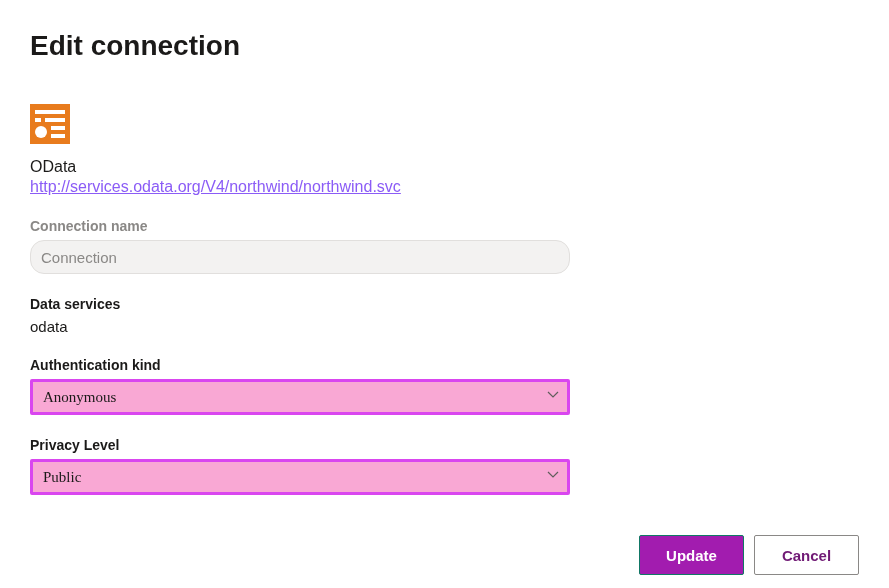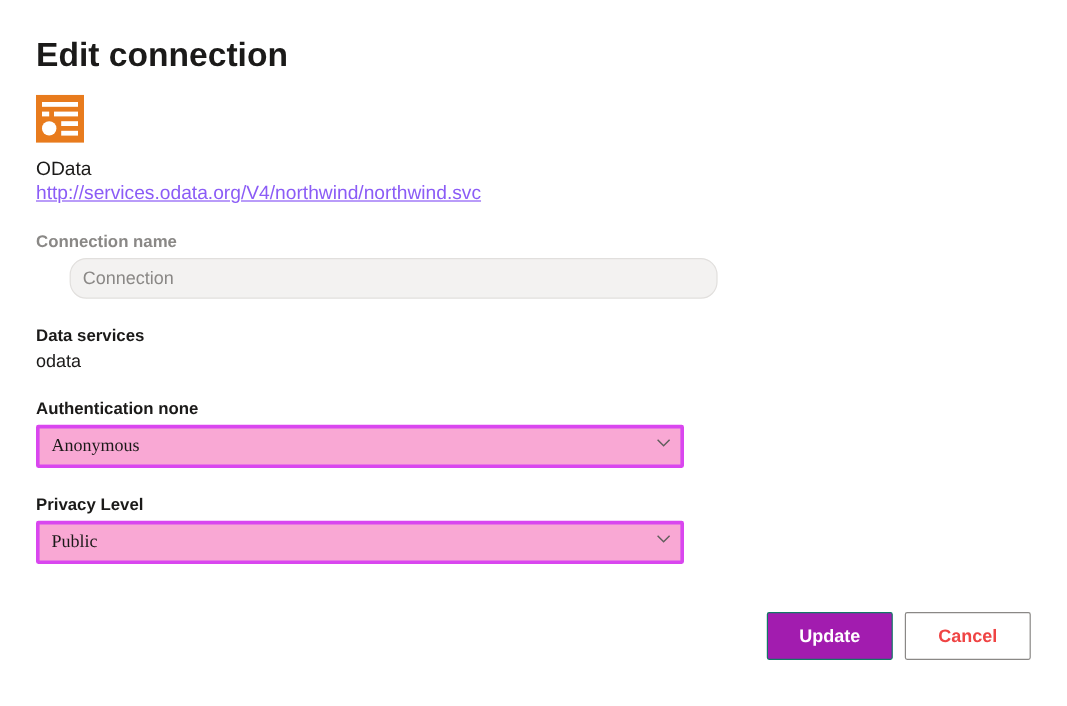--- a/index.html
+++ b/index.html
@@ -12,21 +12,21 @@
       background: #ffffff;
       color: #323130;
       width: 889px;
       height: 588px;
       padding: 30px;
     }
     .page-title {
       font-size: 28px;
       font-weight: 600;
       color: #1b1a19;
-      margin-bottom: 17px;
+      margin-bottom: 42px;
     }
     .source-row {
       display: flex;
       align-items: flex-start;
       gap: 14px;
       margin-bottom: 22px;
       flex-direction: column;
     }
     .source-icon {
       width: 40px;
@@ -65,21 +65,20 @@
       width: 540px;
       height: 34px;
       padding: 0 10px;
       font-size: 15px;
       font-family: inherit;
       color: #323130;
       background: #f3f2f1;
       border: 1px solid #e1dfdd;
       border-radius: 14px;
       outline: none;
-      margin-left: 28px;
     }
     .text-input::placeholder {
       color: #8a8886;
     }
     .static-value {
       font-size: 15px;
       color: #1b1a19;
     }
     .select-wrapper {
       position: relative;
@@ -125,21 +124,21 @@
       border-radius: 2px;
       cursor: pointer;
     }
     .btn-primary {
       background: #a21caf;
       color: #ffffff;
       border: 1px solid #117865;
     }
     .btn-secondary {
       background: #ffffff;
-      color: #ef4444;
+      color: #701a75;
       border: 1px solid #8a8886;
     }
   </style>
 </head>
 <body>
 
 <h1 class="page-title">Edit connection</h1>
 
 <div class="source-row">
   <div class="source-icon">
@@ -163,21 +162,21 @@
   <div class="field-label muted">Connection name</div>
   <input type="text" class="text-input" placeholder="Connection" style="">
 </div>
 
 <div class="field-group">
   <div class="field-label">Data services</div>
   <div class="static-value">odata</div>
 </div>
 
 <div class="field-group">
-  <div class="field-label">Authentication none</div>
+  <div class="field-label">Authentication kind</div>
   <div class="select-wrapper">
     <select class="select">
       <option>Anonymous</option>
     </select>
     <span class="chevron">
       <svg width="14" height="14" viewBox="0 0 14 14">
         <path d="M2 4 L7 9 L12 4" stroke="#605e5c" stroke-width="1.2" fill="none"></path>
       </svg>
     </span>
   </div>

